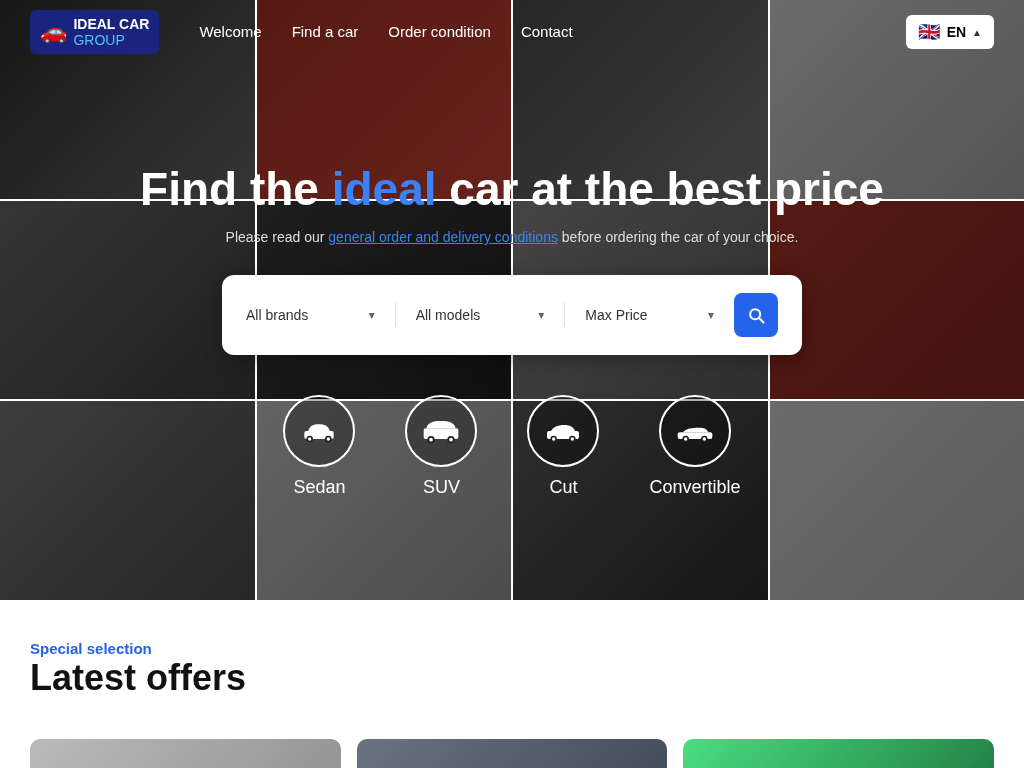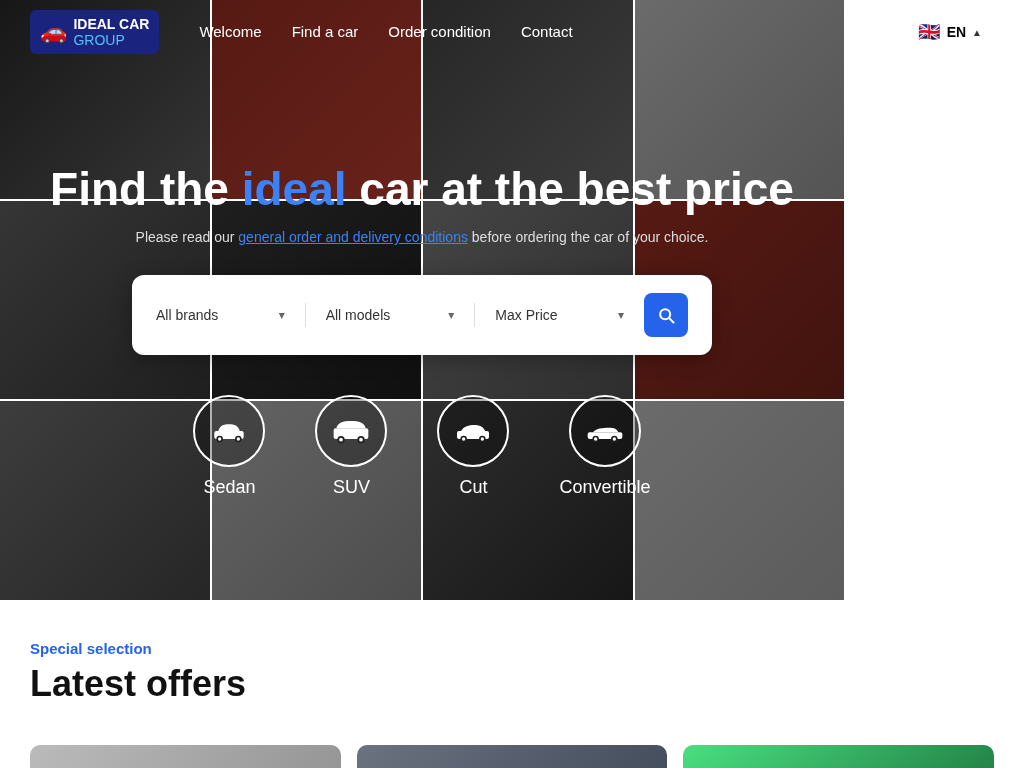--- a/index.html
+++ b/index.html
@@ -49,21 +49,21 @@
       cursor: pointer;
       font-size: 14px;
       font-weight: 600;
     }
     .flag { font-size: 18px; }
     .chevron-up { font-size: 10px; color: #333; }
 
     
     .hero {
       position: relative;
-      width: 844px;
+      width: 1024px;
       height: 600px;
       overflow: hidden;
     }
     .hero-bg {
       position: absolute;
       inset: 0;
       display: grid;
       grid-template-columns: repeat(4, 1fr);
       grid-template-rows: repeat(3, 1fr);
       gap: 2px;
@@ -199,21 +199,20 @@
 
     
     .bottom-section {
       background: white;
       padding: 40px 30px 20px;
     }
     .special-label {
       color: #2563eb;
       font-size: 15px;
       font-weight: 600;
-      margin-bottom: 6px;
     }
     .latest-offers-title {
       font-size: 36px;
       font-weight: 700;
       color: #111;
       margin-bottom: 24px;
     }
     .filter-buttons {
       display: flex;
       gap: 12px;

